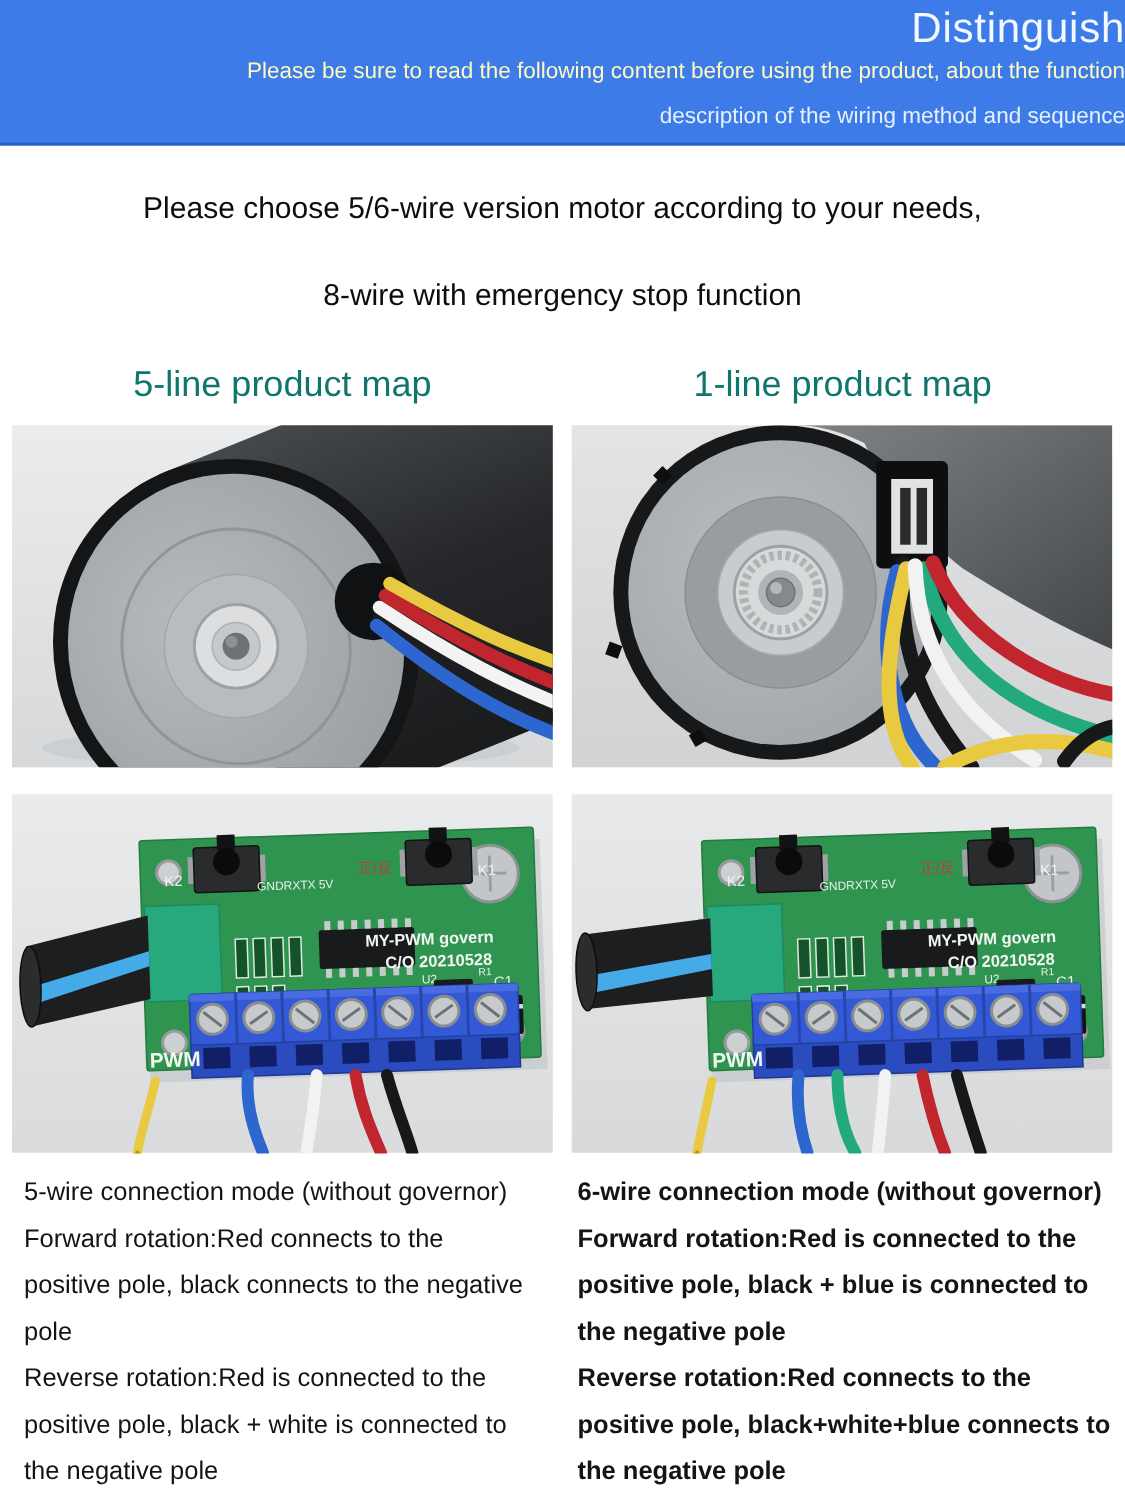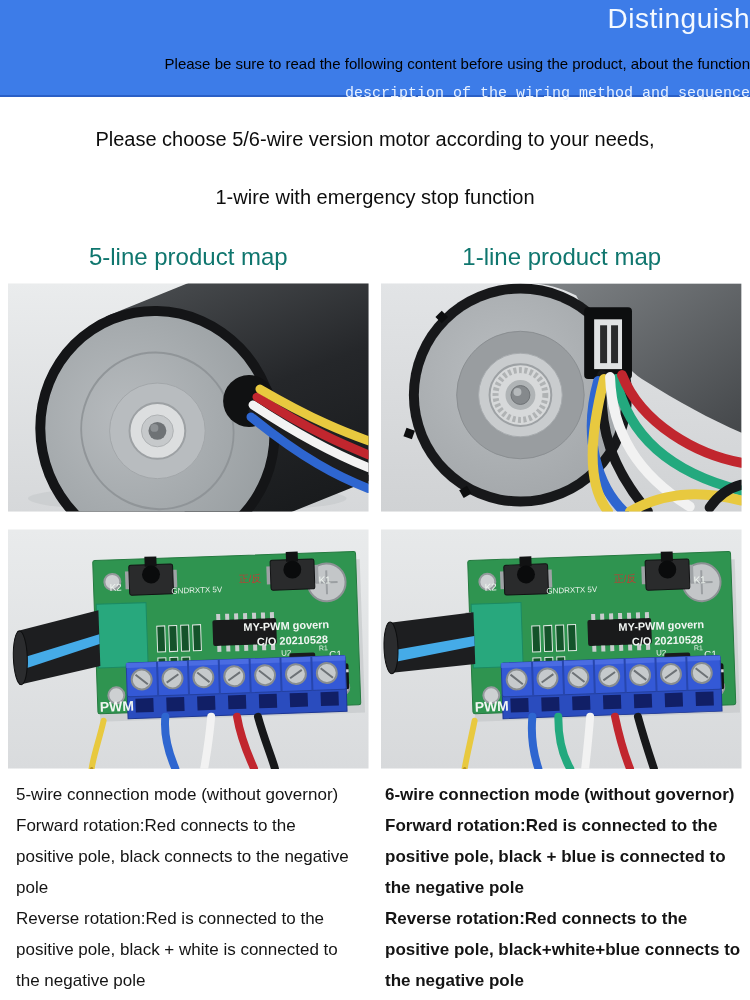--- a/index.html
+++ b/index.html
@@ -9,22 +9,22 @@
     background:#ffffff;
     font-family:"Liberation Sans", sans-serif;
     color:#161616;
   }
   
   .banner {
     height:97px; background:#3d7ce8; border-bottom:2px solid #2a5fc6;
     text-align:right; color:#f4f9ff; padding-top:3px;
   }
   .banner h1 { margin:0; font-size:28px; line-height:32px; font-weight:400; letter-spacing:0.5px; }
-  .banner .sub1 { margin:20px 0 0; font-size:15px; line-height:18px; color:#000000; }
-  .banner .sub2 { margin:12px 0 0; font-size:15px; line-height:18px; color:#e6f0ff;font-family:Liberation Mono, monospace; }
+  .banner .sub1 { margin:4px 0 0; font-size:15px; line-height:18px; color:#fef9c3; }
+  .banner .sub2 { margin:12px 0 0; font-size:15px; line-height:18px; color:#e6f0ff; }
   
   .intro { text-align:center; padding-top:5px; }
   .intro p { margin:16px; font-size:20px; line-height:42px; color:#0d0d0d; }
   
   .headings { display:flex; margin-top:22px; padding:0 8px; }
   .headings .h-col { width:362px; text-align:center; font-size:24px; line-height:34px; color:#0f766e; }
   .headings .h-gap { width:13px; }
   
   .photo-row { display:flex; padding:0 8px; }
   .photo-row.row1 { margin-top:9px; }
@@ -45,21 +45,21 @@
 <div>
 
   <div class="banner">
     <h1>Distinguish</h1>
     <p class="sub1">Please be sure to read the following content before using the product, about the function</p>
     <p class="sub2">description of the wiring method and sequence</p>
   </div>
 
   <div class="intro">
     <p>Please choose 5/6-wire version motor according to your needs,</p>
-    <p>1-wire with emergency stop function</p>
+    <p>8-wire with emergency stop function</p>
   </div>
 
   <div class="headings">
     <div class="h-col">5-line product map</div>
     <div class="h-gap"></div>
     <div class="h-col">1-line product map</div>
   </div>
 
   <div class="photo-row row1">
 

